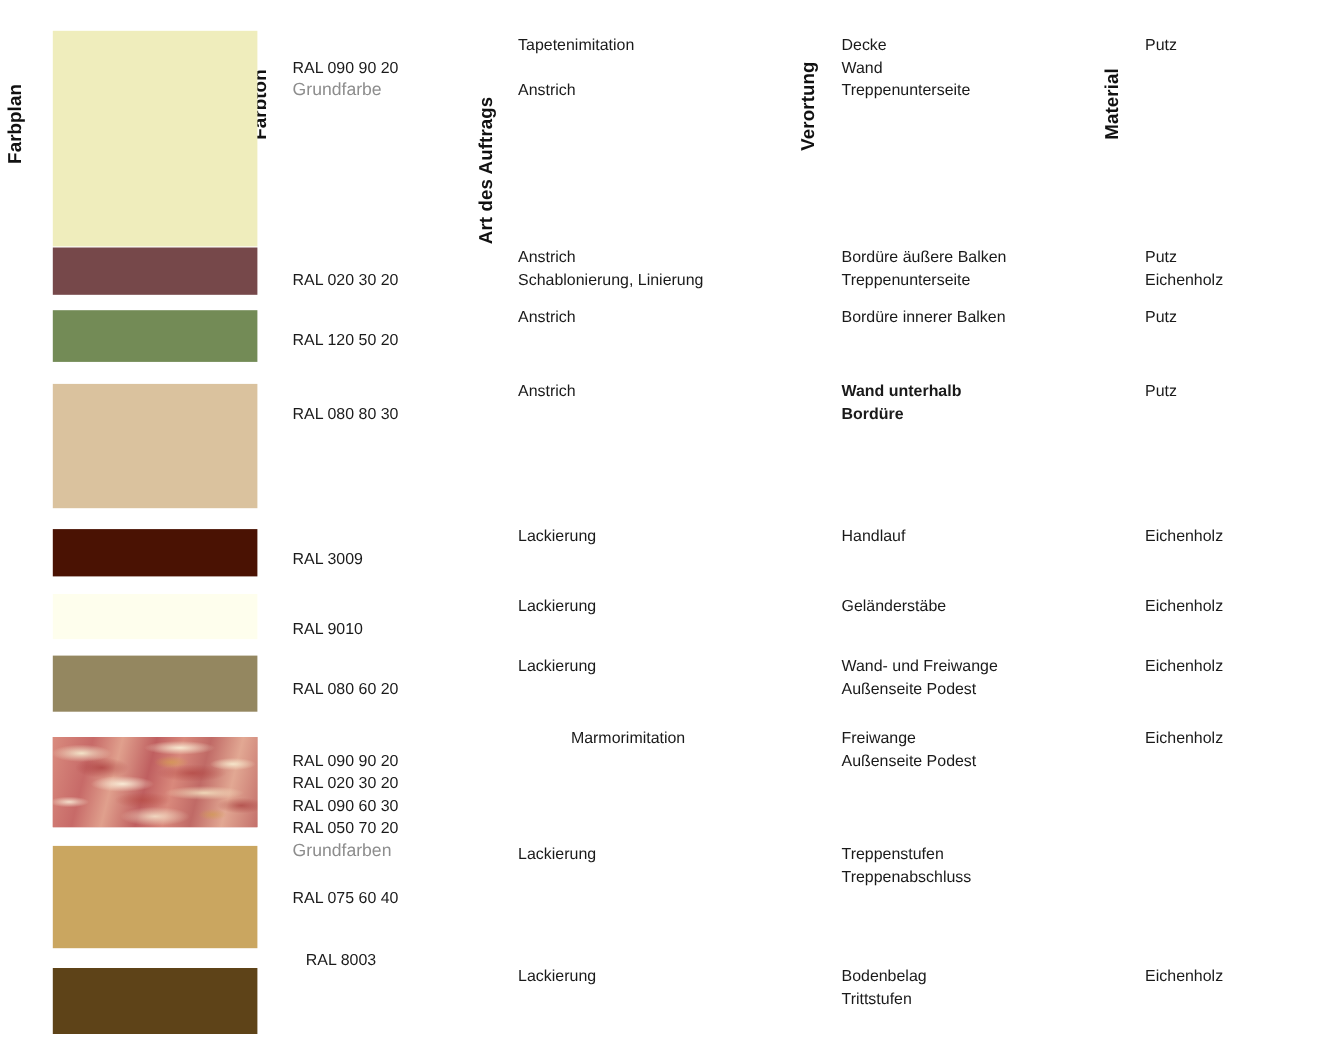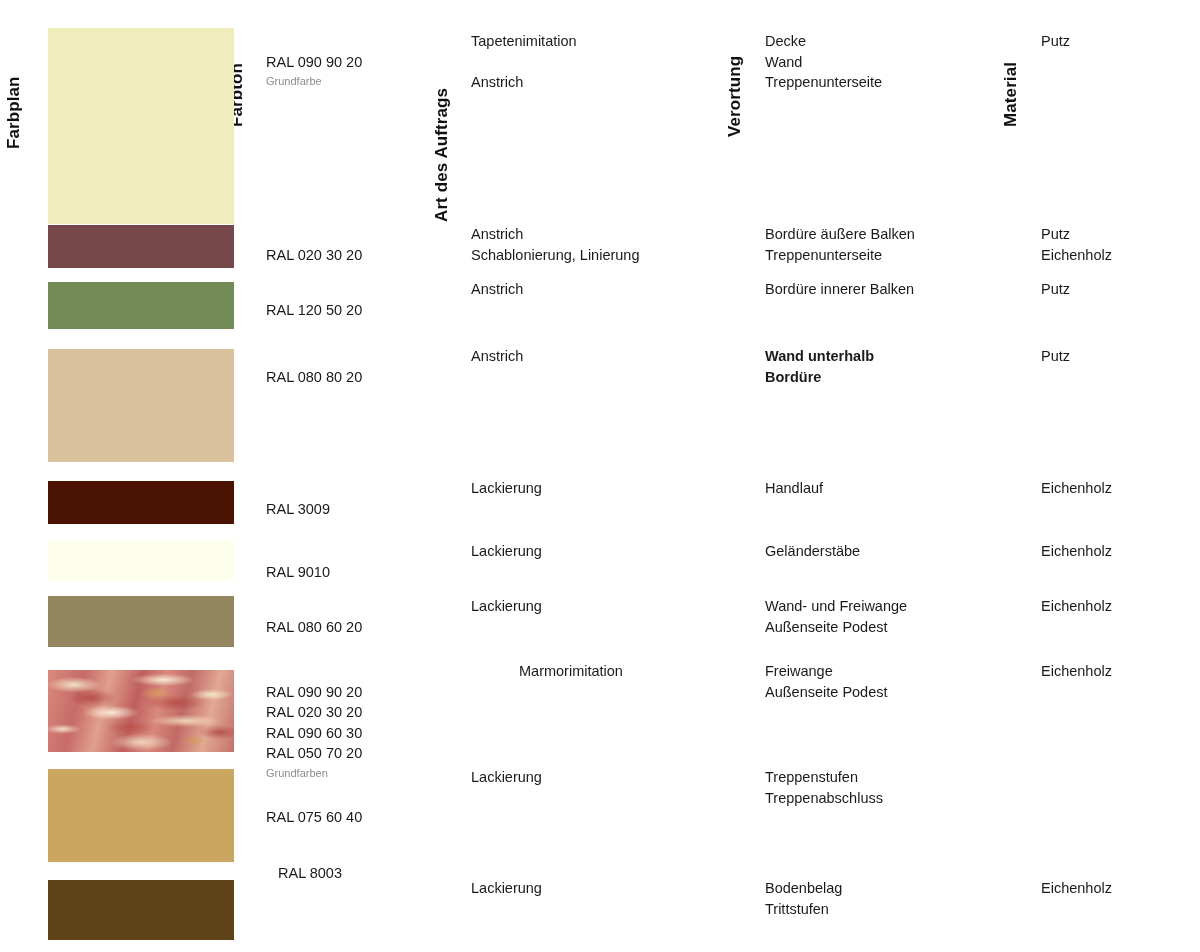--- a/index.html
+++ b/index.html
@@ -78,21 +78,21 @@
     white-space: pre-line;
   }
   .c-farbton  { left: 266px; }
   .c-art      { left: 471px; }
   .c-ort      { left: 765px; }
   .c-material { left: 1041px; }
 
   .sub {
     display: block;
     color: #8d8d8d;
-    font-size: 11px;
+    font-size: 16px;
     line-height: 19px;
   }
 </style>
 </head>
 <body>
 
 <div id="sheet">
 
   <div class="vhead" style="left:22px; top:132px;">Farbplan</div>
   <div class="vhead" style="left:245px; top:110px;">Farbton</div>
@@ -136,21 +136,21 @@
       <span class="sub"></span>
     </div>
     <div class="cell c-art" style="top:279px;">Anstrich</div>
     <div class="cell c-ort" style="top:279px;">Bordüre innerer Balken</div>
     <div class="cell c-material" style="top:279px;">Putz</div>
   </div>
 
   <div class="row">
     <div class="swatch" style="top:349px; height:113px; background:#dac29e;"></div>
     <div class="cell c-farbton" style="top:346px;">
-      <span>RAL 080 80 20</span>
+      <span>RAL 080 80 30</span>
       <span class="sub"></span>
     </div>
     <div class="cell c-art" style="top:346px;">Anstrich</div>
     <div class="cell c-ort" style="top:346px;font-weight:bold;">Wand unterhalb
 Bordüre</div>
     <div class="cell c-material" style="top:346px;">Putz</div>
   </div>
 
   <div class="row">
     <div class="swatch" style="top:481px; height:43px; background:#4a1203;"></div>

